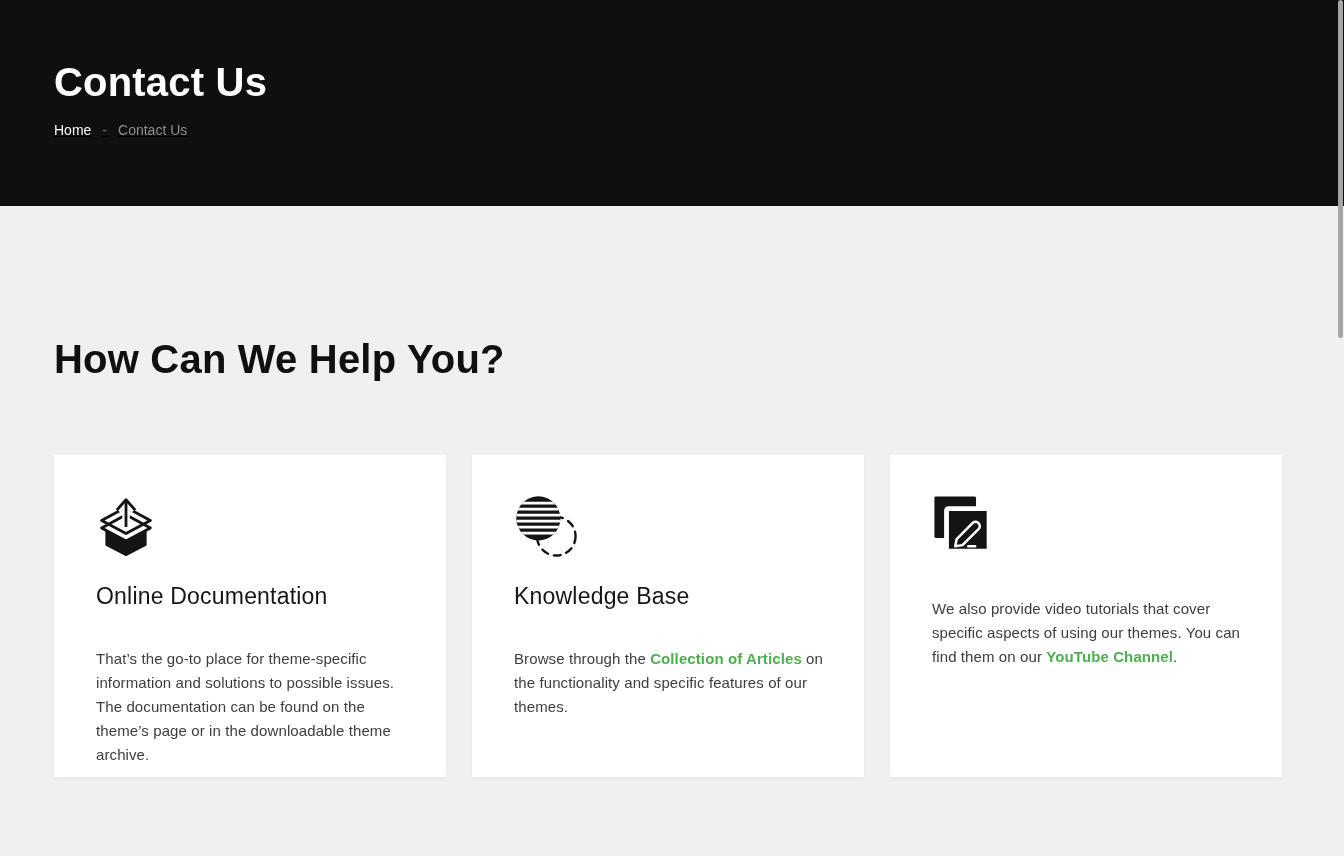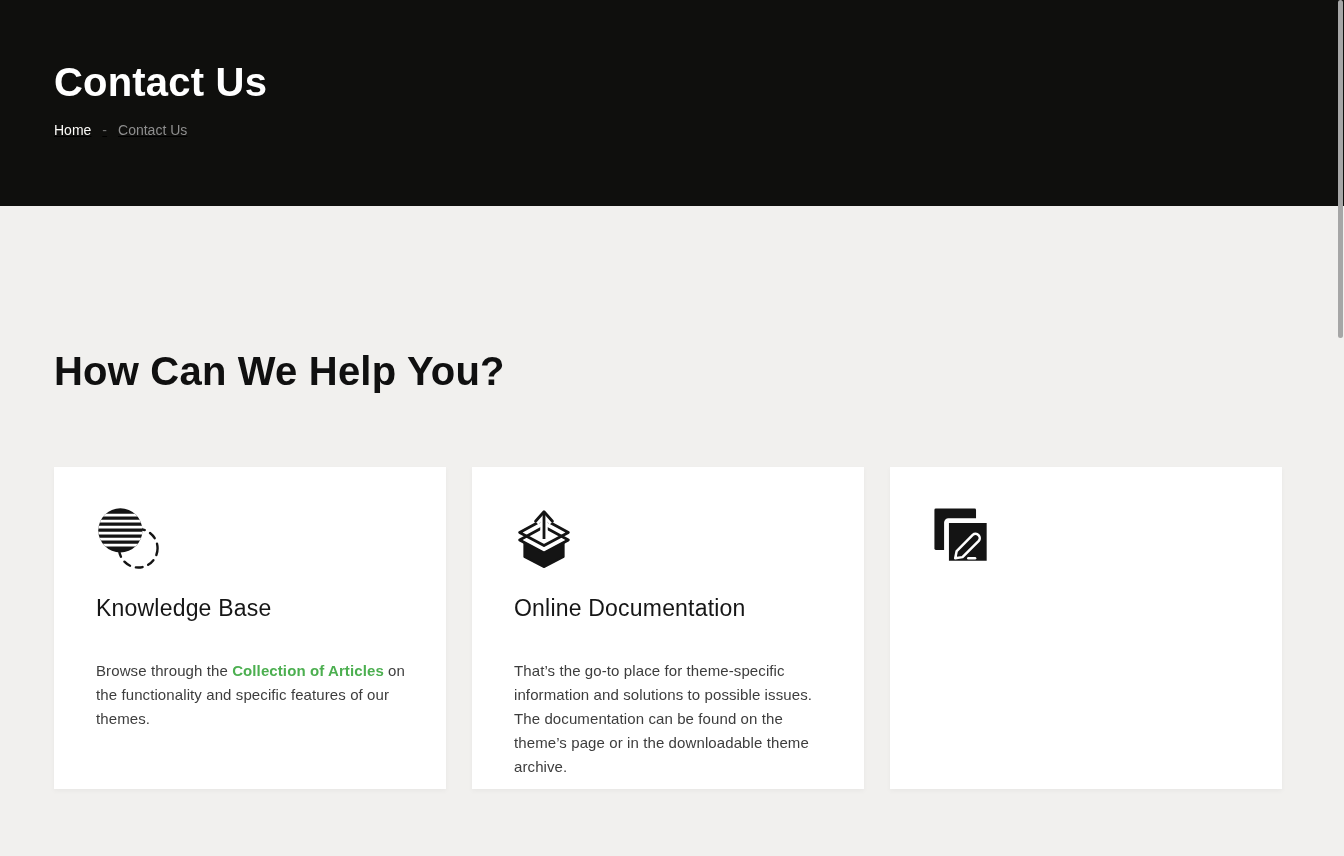--- a/index.html
+++ b/index.html
@@ -40,21 +40,21 @@
     color: #fbfaf7;
     text-decoration: none;
     cursor: pointer;
     font-weight: 500;
   }
   .bc-sep { color: #6f6f6f; }
   .bc-cur { color: #8e8e8e; }
 
   
   .section {
-    padding: 16px 54px;
+    padding: 4px 54px;
   }
   .section h2 {
     margin: 0;
     padding-top: 126px;
     font-size: 40px;
     line-height: 1.15;
     font-weight: 700;
     color: #101010;
     letter-spacing: 0.2px;
   }
@@ -125,20 +125,38 @@
     </nav>
   </header>
 
   <main class="section">
     <h2>How Can We Help You?</h2>
 
     <div class="cards">
 
       <article class="card">
         <div class="icon-wrap">
+          <svg width="60" height="66" viewBox="0 0 64 68" xmlns="http://www.w3.org/2000/svg">
+            <g fill="none" stroke="#141414" stroke-width="3" stroke-linejoin="round">
+              <path d="M32 13 L58 27 L32 41 L6 27 Z"></path>
+              <path d="M32 21 L58 35 L32 49 L6 35 Z"></path>
+            </g>
+            <path d="M32 34 V7" stroke="#ffffff" stroke-width="8" fill="none"></path>
+            <path d="M23 16 L32 5 L41 16" stroke="#ffffff" stroke-width="8" fill="none" stroke-linejoin="round"></path>
+            <path d="M32 34 V7" stroke="#141414" stroke-width="3" fill="none"></path>
+            <path d="M23 15 L32 5 L41 15" stroke="#141414" stroke-width="3" fill="none" stroke-linejoin="round" stroke-linecap="round"></path>
+            <path d="M11 38 L32 49 L53 38 L53 53 L32 64 L11 53 Z" fill="#141414" stroke="#141414" stroke-width="2" stroke-linejoin="round"></path>
+          </svg>
+        </div>
+        <h3 class="card-title">Online Documentation</h3>
+        <p class="card-desc"><span>That’s the go-to place for theme-specific information and solutions to possible issues. The documentation can be found on the theme’s page or in the downloadable theme archive.</span></p>
+      </article>
+
+      <article class="card">
+        <div class="icon-wrap">
           <svg width="68" height="68" viewBox="0 0 74 74" xmlns="http://www.w3.org/2000/svg">
             <circle cx="46" cy="46" r="21" fill="none" stroke="#141414" stroke-width="2.6" stroke-dasharray="7.5 6.5" stroke-linecap="round"></circle>
             <clipPath id="ballClip">
                 <circle cx="26.5" cy="26.5" r="24"></circle>
               </clipPath>
             <g clip-path="url(#ballClip)">
               <rect x="0" y="0" width="54" height="54" fill="#141414"></rect>
               <g stroke="#ffffff" stroke-width="3">
                 <line x1="0" y1="10" x2="54" y2="10"></line>
                 <line x1="0" y1="16.5" x2="54" y2="16.5"></line>
@@ -149,44 +167,27 @@
               </g>
             </g>
           </svg>
         </div>
         <h3 class="card-title">Knowledge Base</h3>
         <p class="card-desc"><span>Browse through the </span><a class="green-link" href="#">Collection of Articles</a><span> on the functionality and specific features of our themes.</span></p>
       </article>
 
       <article class="card">
         <div class="icon-wrap">
-          <svg width="60" height="66" viewBox="0 0 64 68" xmlns="http://www.w3.org/2000/svg">
-            <g fill="none" stroke="#141414" stroke-width="3" stroke-linejoin="round">
-              <path d="M32 13 L58 27 L32 41 L6 27 Z"></path>
-              <path d="M32 21 L58 35 L32 49 L6 35 Z"></path>
-            </g>
-            <path d="M32 34 V7" stroke="#ffffff" stroke-width="8" fill="none"></path>
-            <path d="M23 16 L32 5 L41 16" stroke="#ffffff" stroke-width="8" fill="none" stroke-linejoin="round"></path>
-            <path d="M32 34 V7" stroke="#141414" stroke-width="3" fill="none"></path>
-            <path d="M23 15 L32 5 L41 15" stroke="#141414" stroke-width="3" fill="none" stroke-linejoin="round" stroke-linecap="round"></path>
-            <path d="M11 38 L32 49 L53 38 L53 53 L32 64 L11 53 Z" fill="#141414" stroke="#141414" stroke-width="2" stroke-linejoin="round"></path>
-          </svg>
-        </div>
-        <h3 class="card-title">Online Documentation</h3>
-        <p class="card-desc"><span>That’s the go-to place for theme-specific information and solutions to possible issues. The documentation can be found on the theme’s page or in the downloadable theme archive.</span></p>
-      </article>
-
-      <article class="card">
-        <div class="icon-wrap">
           <svg width="60" height="62" viewBox="0 0 62 64" xmlns="http://www.w3.org/2000/svg">
             <rect x="2.5" y="2.5" width="43" height="43" rx="1.5" fill="#141414"></rect>
             <rect x="15" y="15" width="44" height="44" rx="2" fill="#141414" stroke="#ffffff" stroke-width="5"></rect>
             <path d="M25.5 46.5 L24 54 L31.5 52.8 L48.3 36 a4.4 4.4 0 0 0 -6.2 -6.2 L25.5 46.5 Z" fill="none" stroke="#ffffff" stroke-width="2.6" stroke-linejoin="round" stroke-linecap="round"></path>
             <line x1="37.5" y1="54" x2="44.5" y2="54" stroke="#ffffff" stroke-width="2.6" stroke-linecap="round"></line>
           </svg>
         </div>
+        <p class="card-desc"><span>We also provide video tutorials that cover specific aspects of using our themes. You can find them on our </span><a class="green-link" href="#">YouTube Channel</a><span>.</span></p>
       </article>
 
     </div>
   </main>
 
   <div class="scroll-thumb"></div>
 </div>
 
 </body></html>

